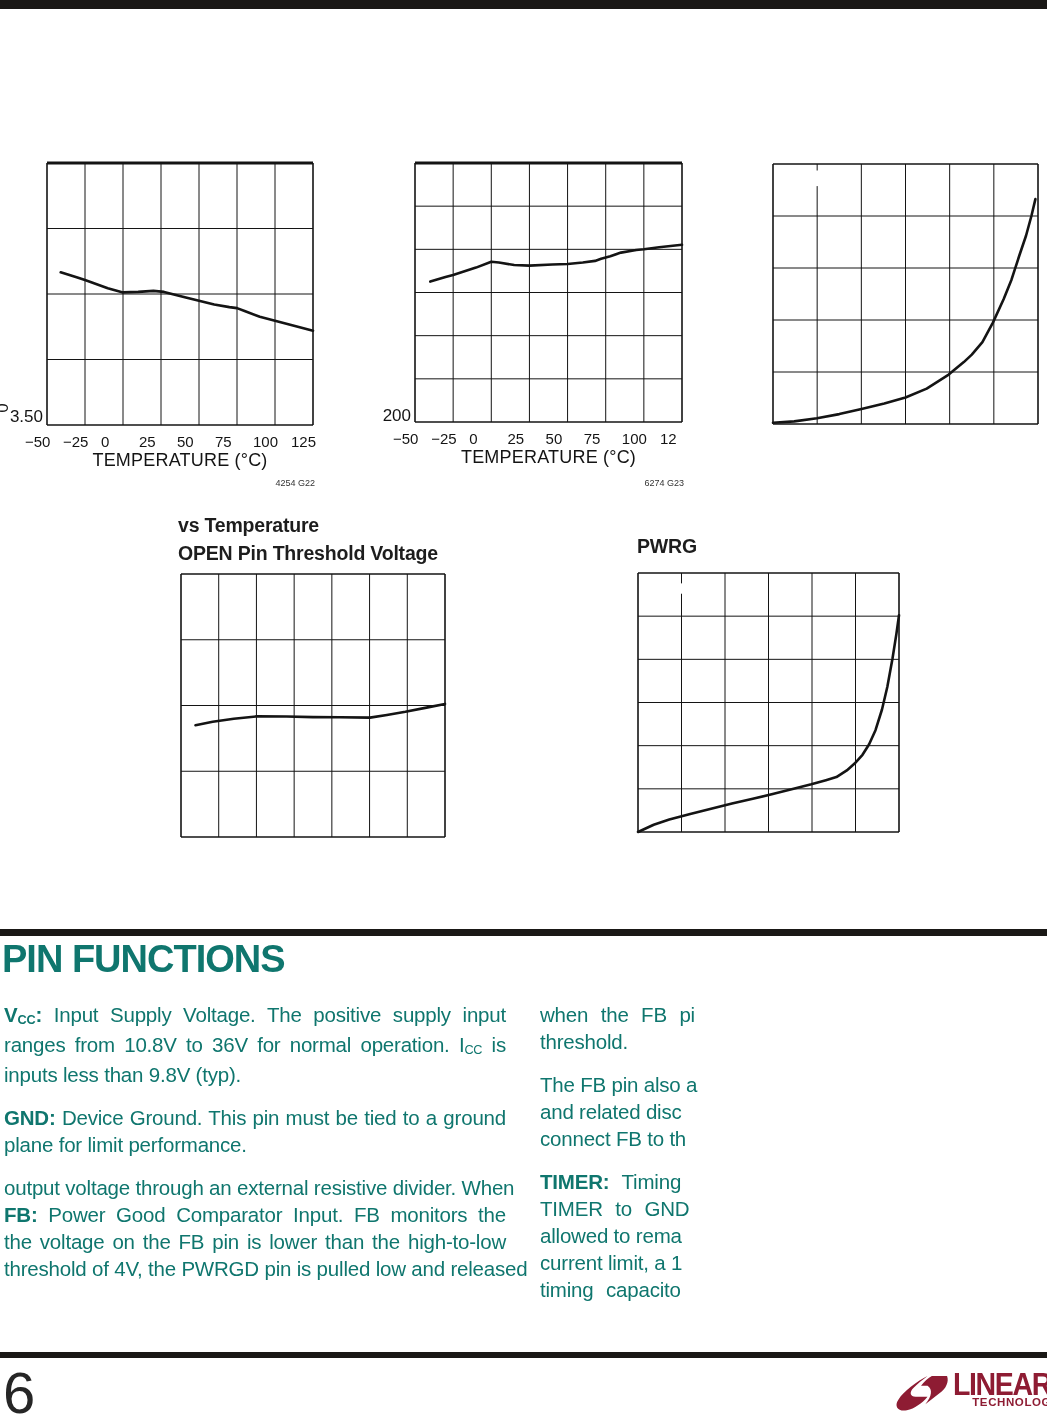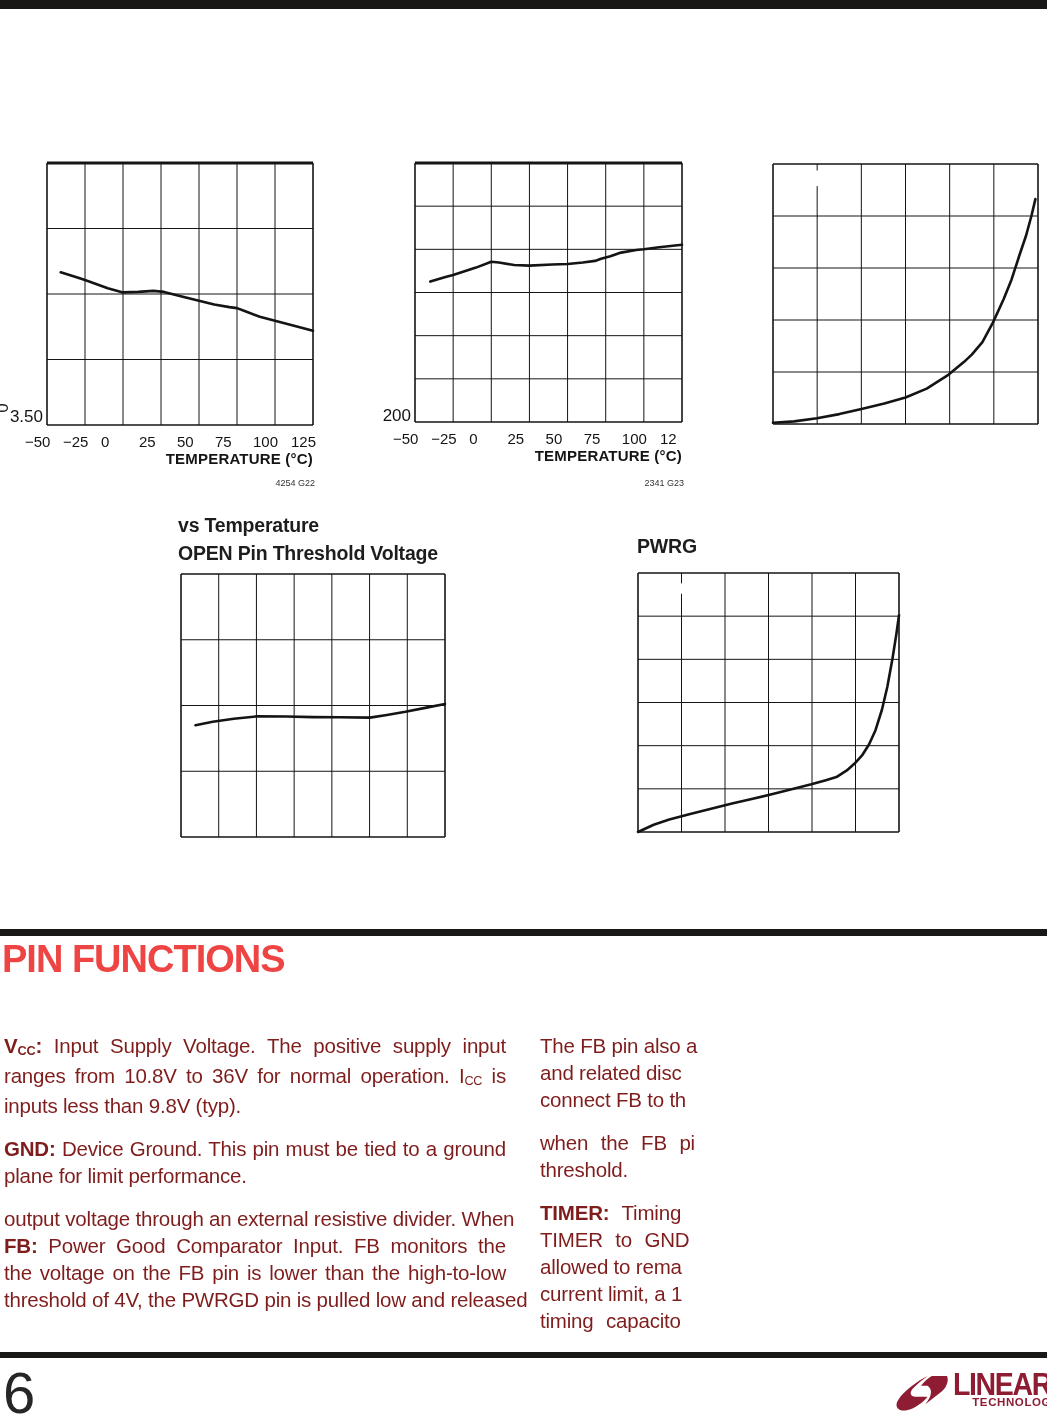--- a/index.html
+++ b/index.html
@@ -12,33 +12,33 @@
 
   
   .chart{position:absolute;}
   #c-g22{left:47px;top:163px;width:266px;height:262px;}
   #c-g23{left:415px;top:163px;width:267px;height:259px;}
   #c-tr{left:773px;top:164px;width:265px;height:260px;}
   #c-open{left:181px;top:574px;width:264px;height:263px;}
   #c-pwrg{left:638px;top:573px;width:261px;height:259px;}
   .chart svg.plot{position:absolute;left:0;top:0;overflow:visible;display:block;}
   .xtick{position:absolute;width:44px;text-align:left;font-size:15px;color:#141414;}
-  .xlab{position:absolute;left:0;text-align:right;font-size:15px;letter-spacing:.2px;color:#141414;font-weight:bold;}
+  .xlab{position:absolute;left:0;text-align:center;font-size:18px;letter-spacing:.2px;color:#141414;}
   .cap{position:absolute;font-size:9px;color:#333;text-align:right;}
   .ycorn{position:absolute;font-size:17px;color:#141414;text-align:right;}
   .yrot{position:absolute;font-size:17px;color:#141414;transform:rotate(-90deg);}
 
   .chart-title{position:absolute;font-weight:bold;font-size:19.5px;line-height:28px;letter-spacing:-.2px;color:#1d1d1d;}
   #t-open{left:178px;top:511px;}
   #t-pwrg{left:637px;top:532px;}
 
   .section-title{position:absolute;left:2px;top:938px;margin:0;font-size:38px;font-weight:800;
-                 letter-spacing:-1px;color:#ef4444;}
-
-  .col{position:absolute;top:1032px;font-size:20.5px;letter-spacing:-.2px;color:#7f1d1d;}
+                 letter-spacing:-1px;color:#0f766e;}
+
+  .col{position:absolute;top:1001px;font-size:20.5px;letter-spacing:-.2px;color:#0f766e;}
   #col-left{left:4px;width:502px;}
   #col-right{left:540px;width:480px;}
   .para{margin:0 0 16px 0;}
   .tline{line-height:27px;white-space:nowrap;}
   .j{text-align:justify;text-align-last:justify;}
   .w{word-spacing:7px;}
   .tline b{font-weight:bold;}
   .tline sub{font-size:.62em;position:relative;top:.15em;vertical-align:baseline;}
 
   .page-number{position:absolute;left:3px;top:1364px;font-size:58px;line-height:1;color:#262626;}
@@ -105,21 +105,21 @@
       </svg>
       <div class="xtick" style="left: -22px; top: 267px;">−50</div>
       <div class="xtick" style="left: 16.1429px; top: 267px;">−25</div>
       <div class="xtick" style="left: 54.2857px; top: 267px;">0</div>
       <div class="xtick" style="left: 92.4286px; top: 267px;">25</div>
       <div class="xtick" style="left: 130.571px; top: 267px;">50</div>
       <div class="xtick" style="left: 168.714px; top: 267px;">75</div>
       <div class="xtick" style="left: 206.857px; top: 267px;">100</div>
       <div class="xtick" style="left: 245px; top: 267px;">12</div>
       <div class="xlab" style="width: 267px; top: 284px;">TEMPERATURE (°C)</div>
-      <div class="cap" style="right: -2px; top: 315px;">2341 G23</div>
+      <div class="cap" style="right: -2px; top: 315px;">6274 G23</div>
       <div class="ycorn" style="left: -50px; width: 46px; top: 243px;">200</div>
     </div>
   <div class="chart" id="c-tr">
       <svg class="plot" width="265" height="260" viewBox="0 0 265 260">
         <line x1="0" y1="0" x2="0" y2="260" stroke="#141414" stroke-width="1.6"></line>
         <line x1="44.166666666666664" y1="0" x2="44.166666666666664" y2="260" stroke="#141414" stroke-width="1"></line>
         <line x1="88.33333333333333" y1="0" x2="88.33333333333333" y2="260" stroke="#141414" stroke-width="1"></line>
         <line x1="132.5" y1="0" x2="132.5" y2="260" stroke="#141414" stroke-width="1"></line>
         <line x1="176.66666666666666" y1="0" x2="176.66666666666666" y2="260" stroke="#141414" stroke-width="1"></line>
         <line x1="220.83333333333334" y1="0" x2="220.83333333333334" y2="260" stroke="#141414" stroke-width="1"></line>
@@ -195,27 +195,27 @@
       </div>
       <div class="para">
         <div class="tline j">output voltage through an external resistive divider. When</div>
         <div class="tline j"><b>FB:</b> Power Good Comparator Input. FB monitors the</div>
         <div class="tline j">the voltage on the FB pin is lower than the high-to-low</div>
         <div class="tline j">threshold of 4V, the PWRGD pin is pulled low and released</div>
       </div>
     </div>
   <div class="col" id="col-right">
       <div class="para">
+        <div class="tline w">when the FB pi</div>
+        <div class="tline">threshold.</div>
+      </div>
+      <div class="para">
         <div class="tline">The FB pin also a</div>
         <div class="tline">and related disc</div>
         <div class="tline">connect FB to th</div>
-      </div>
-      <div class="para">
-        <div class="tline w">when the FB pi</div>
-        <div class="tline">threshold.</div>
       </div>
       <div class="para">
         <div class="tline w"><b>TIMER:</b> Timing</div>
         <div class="tline w">TIMER to GND</div>
         <div class="tline">allowed to rema</div>
         <div class="tline">current limit, a 1</div>
         <div class="tline w">timing capacito</div>
       </div>
     </div>
 

